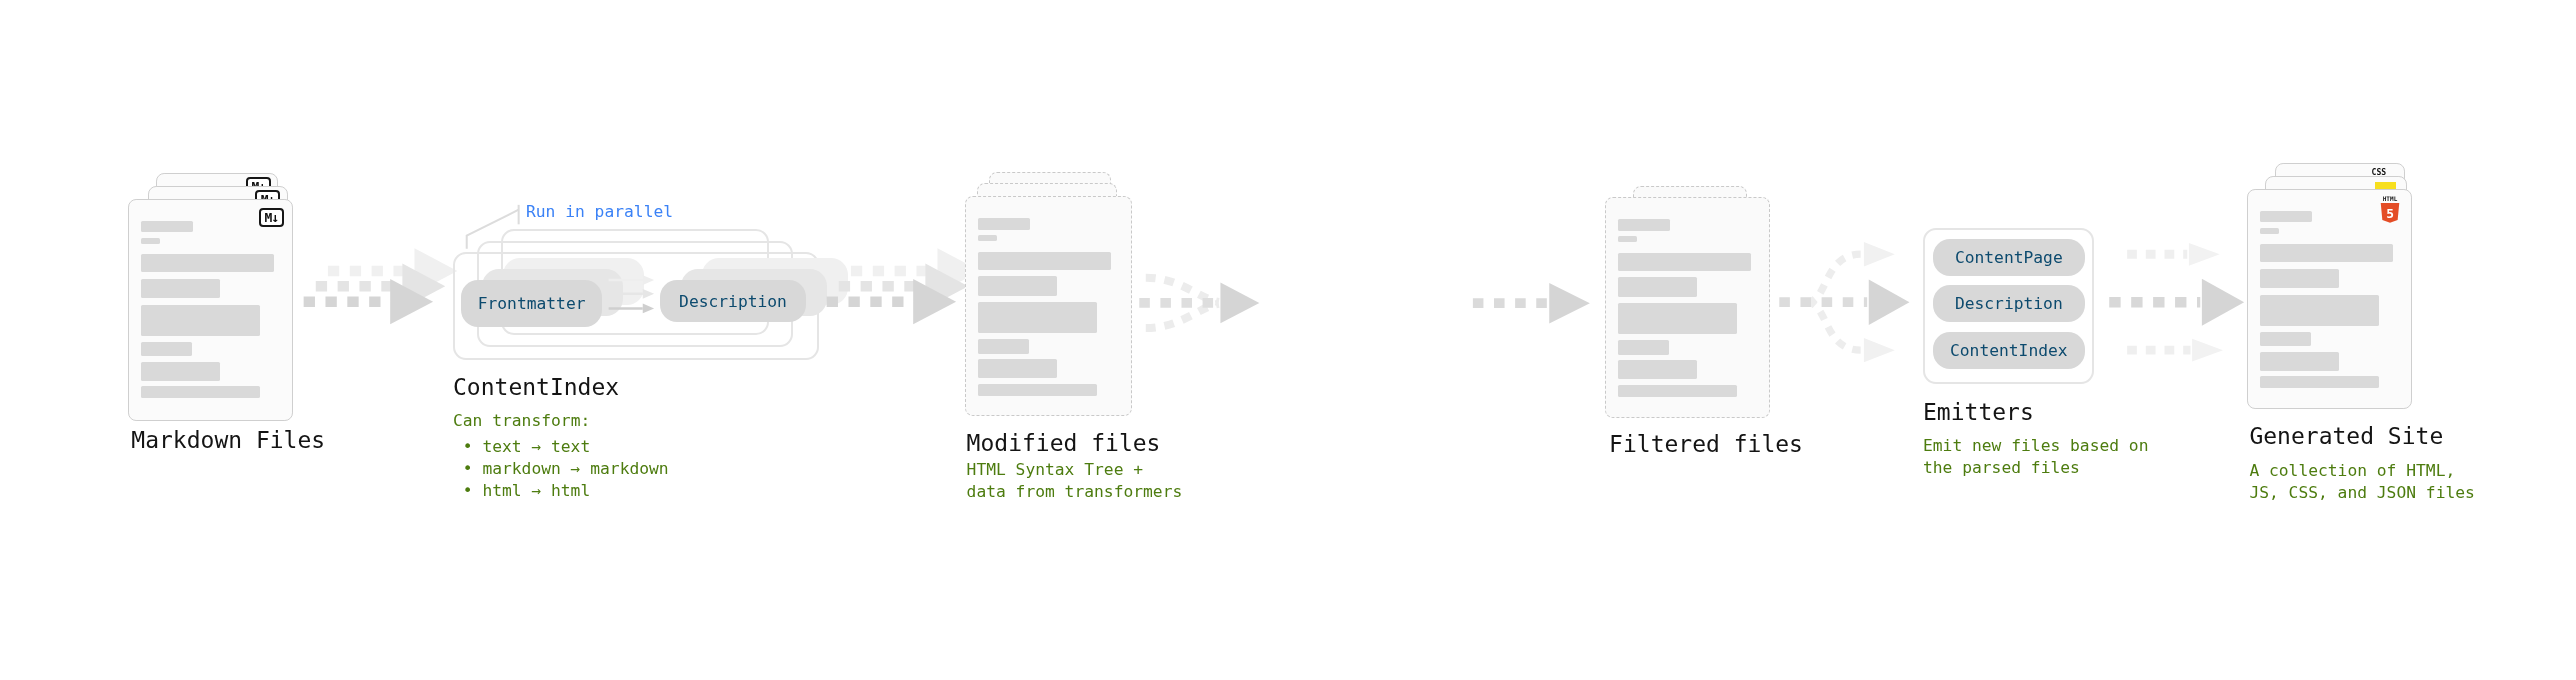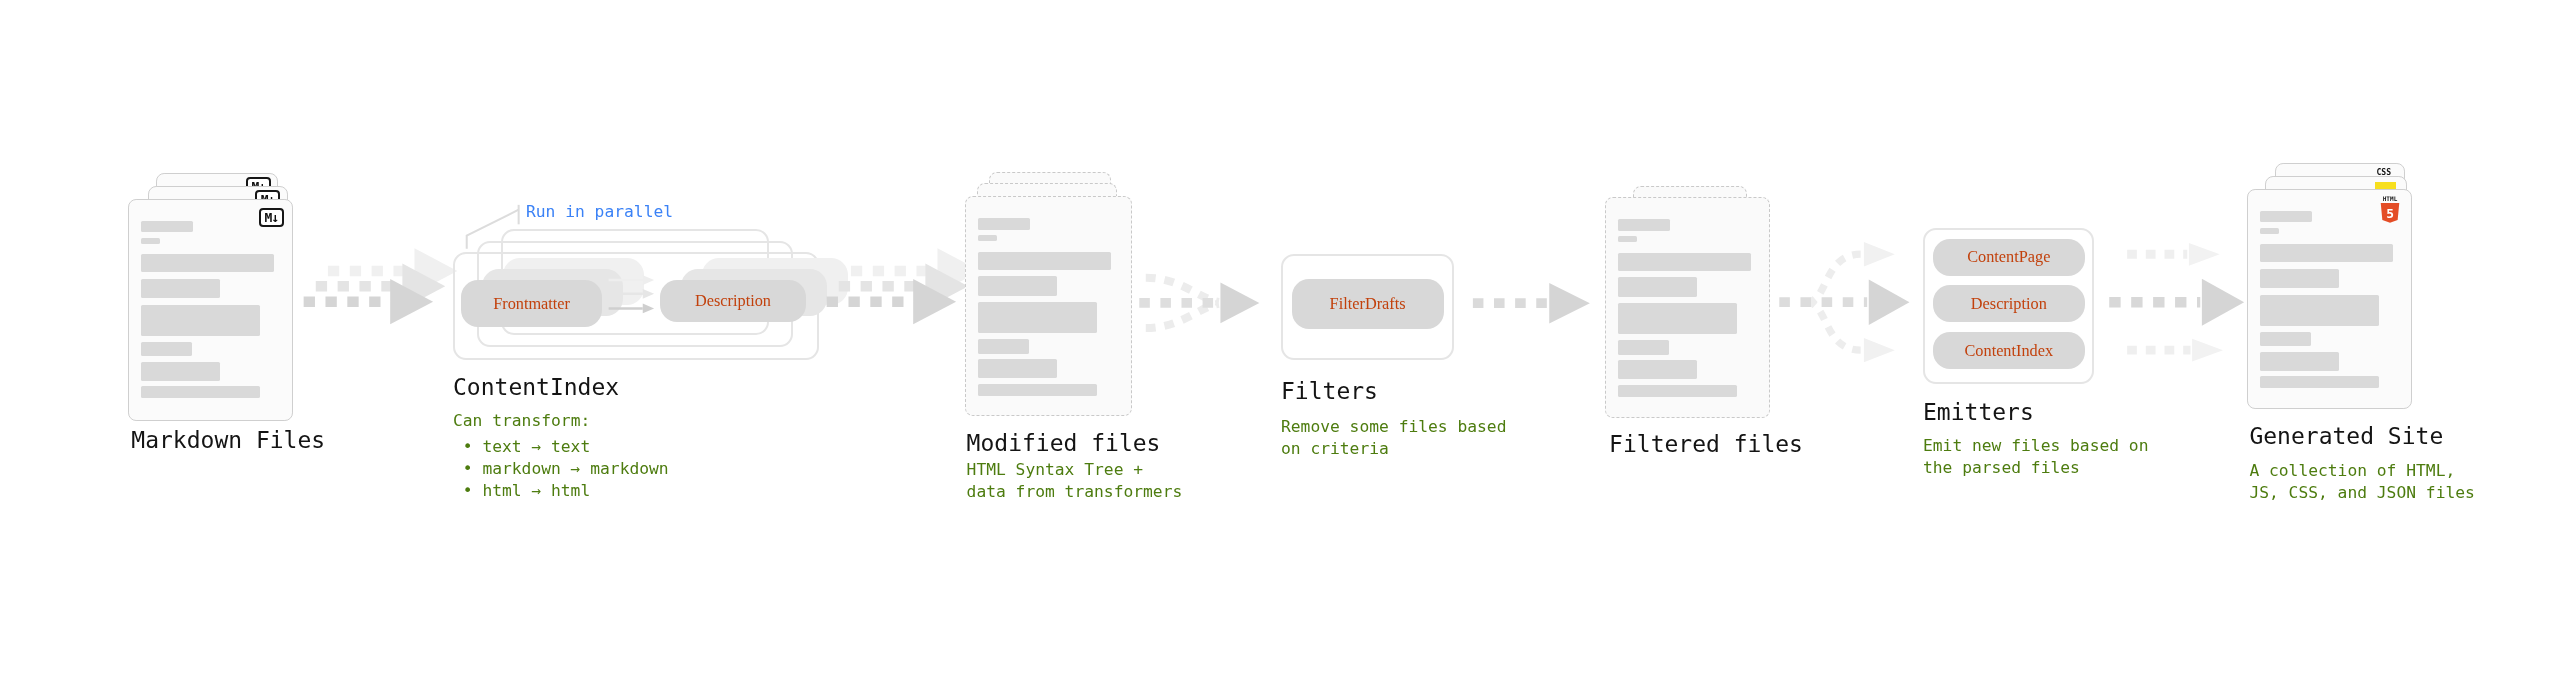--- a/index.html
+++ b/index.html
@@ -12,28 +12,28 @@
   .fcard.solid{background:#fbfbfb;border:1.6px solid #cfcfcf;}
   .fcard.dashed{background:#fafafa;border:1.6px dashed #c9c9c9;}
   .bars{position:absolute;left:12.2px;top:21px;right:12.2px;}
   .bar{background:var(--bar-gray,#d9d9d9);border-radius:1.6px;}
   
   .md-badge{position:absolute;right:8.1px;top:8.1px;background:#fff;border:2.4px solid #161616;
             border-radius:4.1px;color:#111;font-weight:bold;font-size:13px;line-height:1.05;
             padding:0.8px 3.3px;letter-spacing:-0.8px;white-space:nowrap;}
   .md-badge.peek{right:6.5px;top:3.3px;}
   .js-badge{position:absolute;right:9.8px;top:4.9px;width:21px;height:13px;background:var(--js-yellow,#f7df1e);}
-  .css-badge{position:absolute;right:8.1px;top:4.1px;text-align:center;}
+  .css-badge{position:absolute;right:8.1px;top:4.1px;text-align:left;}
   .css-badge .txt{display:block;font-size:8.1px;font-weight:bold;color:#111;line-height:8.1px;letter-spacing:0;}
   .css-bar{display:block;width:24.4px;height:4.1px;background:var(--css-blue,#2563eb);margin-top:0.8px;}
   .html5-badge{position:absolute;right:9.8px;top:4.9px;}
   
   .gbox{position:absolute;border:2px solid #e5e5e5;border-radius:13px;box-sizing:border-box;background:transparent;}
-  .node{position:absolute;background:var(--node-gray,#d8d8d8);border-radius:17px;color:#c2410c;font-size:16.3px;
-        display:flex;align-items:center;justify-content:center;white-space:nowrap;font-family:Liberation Serif, serif;}
+  .node{position:absolute;background:var(--node-gray,#d8d8d8);border-radius:17px;color:#0c4a6e;font-size:16.3px;
+        display:flex;align-items:center;justify-content:center;white-space:nowrap;}
   .node.ghost1{background:#e6e6e6;}
   .node.ghost2{background:#f0f0f0;}
   
   .title{position:absolute;font-size:23px;font-weight:500;color:#141414;white-space:nowrap;margin:0;}
   .desc{position:absolute;font-size:16.3px;color:#4d7c0f;line-height:22px;white-space:nowrap;}
   .desc .indent{padding-left:9.8px;}
   .desc .head{margin-bottom:4.1px;}
   .annotation{position:absolute;font-size:16.3px;color:#3b82f6;white-space:nowrap;}
 </style>
 </head>
@@ -141,29 +141,20 @@
     </div>
   </section>
 
   <svg class="abs" style="left:1136px;top:268px" width="138" height="73" viewBox="0 0 170 90">
     <path d="M 12 12 C 55 12 78 38 102 42" stroke="#ececec" stroke-width="10" stroke-dasharray="12 11" fill="none"></path>
     <path d="M 12 74 C 55 74 78 48 102 44" stroke="#ececec" stroke-width="10" stroke-dasharray="12 11" fill="none"></path>
     <line x1="4" y1="43" x2="104" y2="43" stroke="#dedede" stroke-width="12" stroke-dasharray="13 13"></line>
     <polygon points="104,18 152,43 104,68" fill="#d5d5d5"></polygon>
   </svg>
 
-  <section class="stage" style="left:1281px;top:254px;width:244px;height:228px">
-    <div class="gbox" style="left:0;top:0;width:173px;height:106px"></div>
-    <div class="node" style="left:10.6px;top:25px;width:152px;height:50px">FilterDrafts</div>
-    <h2 class="title" style="left:0;top:124px">Filters</h2>
-    <div class="desc" style="left:0;top:162px">
-      <div>Remove some files based</div>
-      <div>on criteria</div>
-    </div>
-  </section>
 
   <svg class="abs" style="left:1468px;top:277px" width="130" height="54" viewBox="0 0 160 66">
     <line x1="6" y1="32" x2="98" y2="32" stroke="#dadada" stroke-width="12" stroke-dasharray="13 13"></line>
     <polygon points="100,7 150,32 100,57" fill="#d5d5d5"></polygon>
   </svg>
 
   <section class="stage" style="left:1605px;top:186px;width:203px;height:309px">
     <div class="fcard dashed" style="left:28.4px;top:0;width:114px;height:41px"></div>
     <div class="fcard dashed" style="left:0;top:11.4px;width:165px;height:221px">
       <div class="bars">

